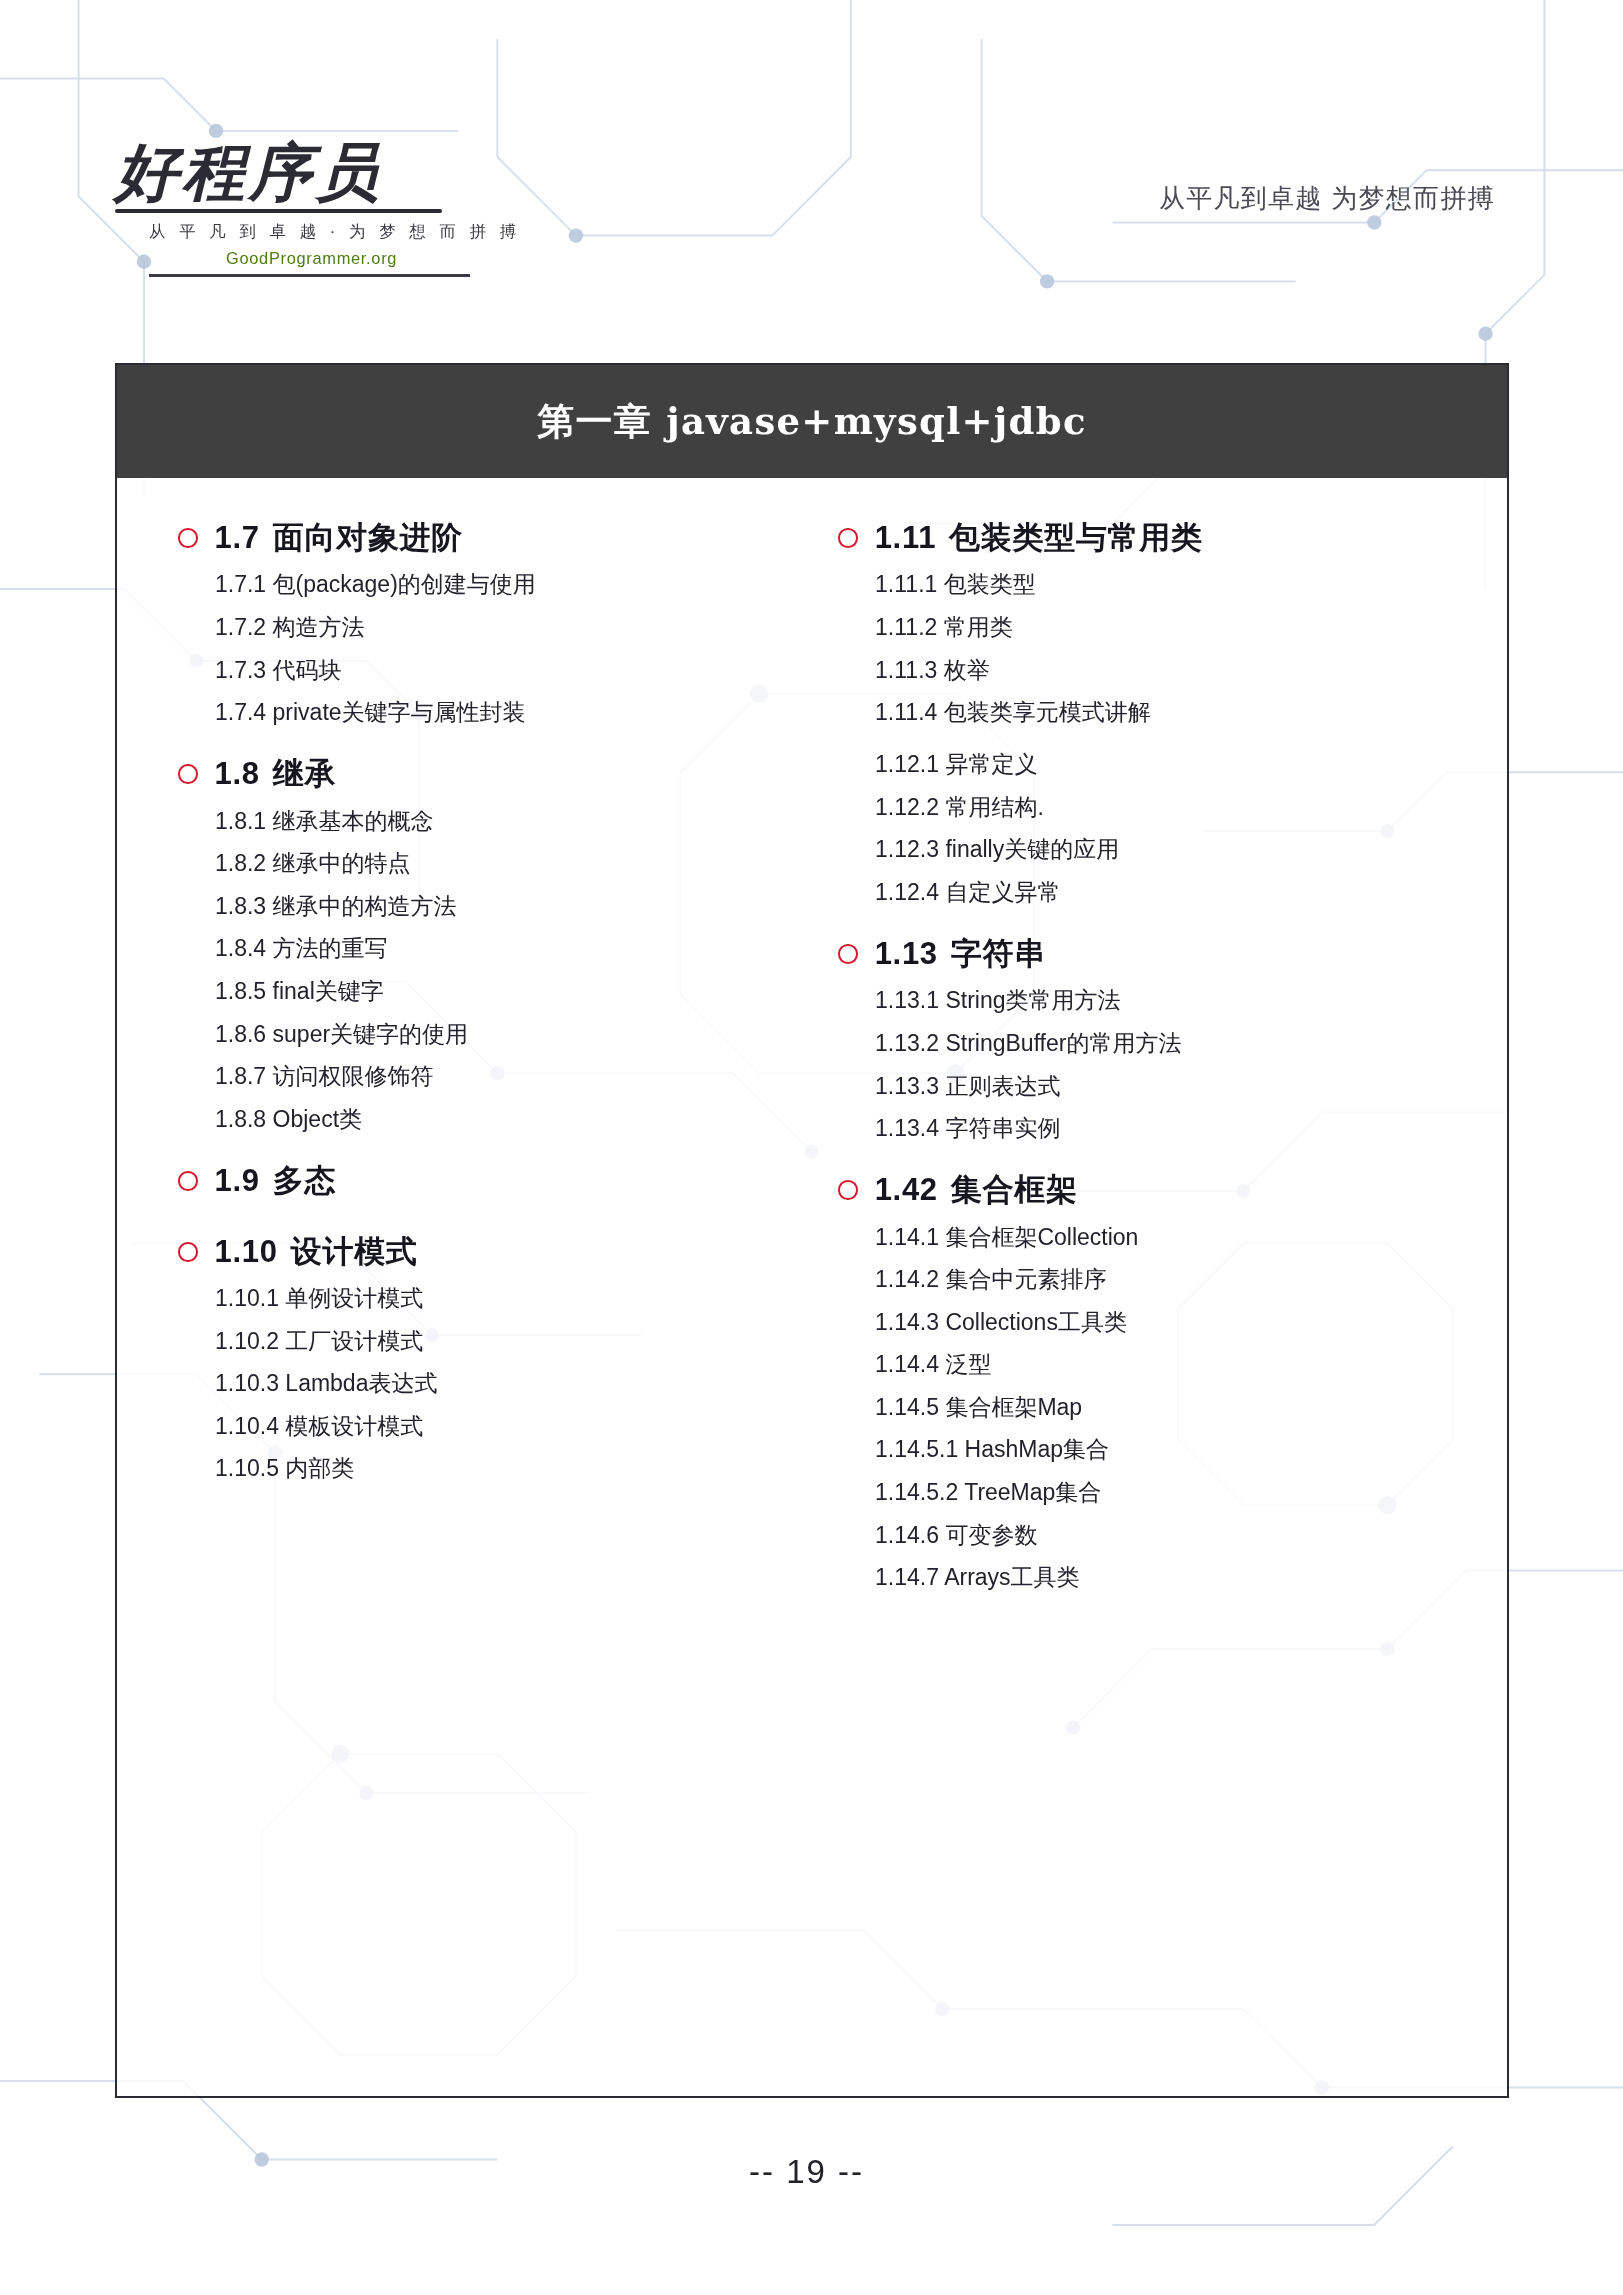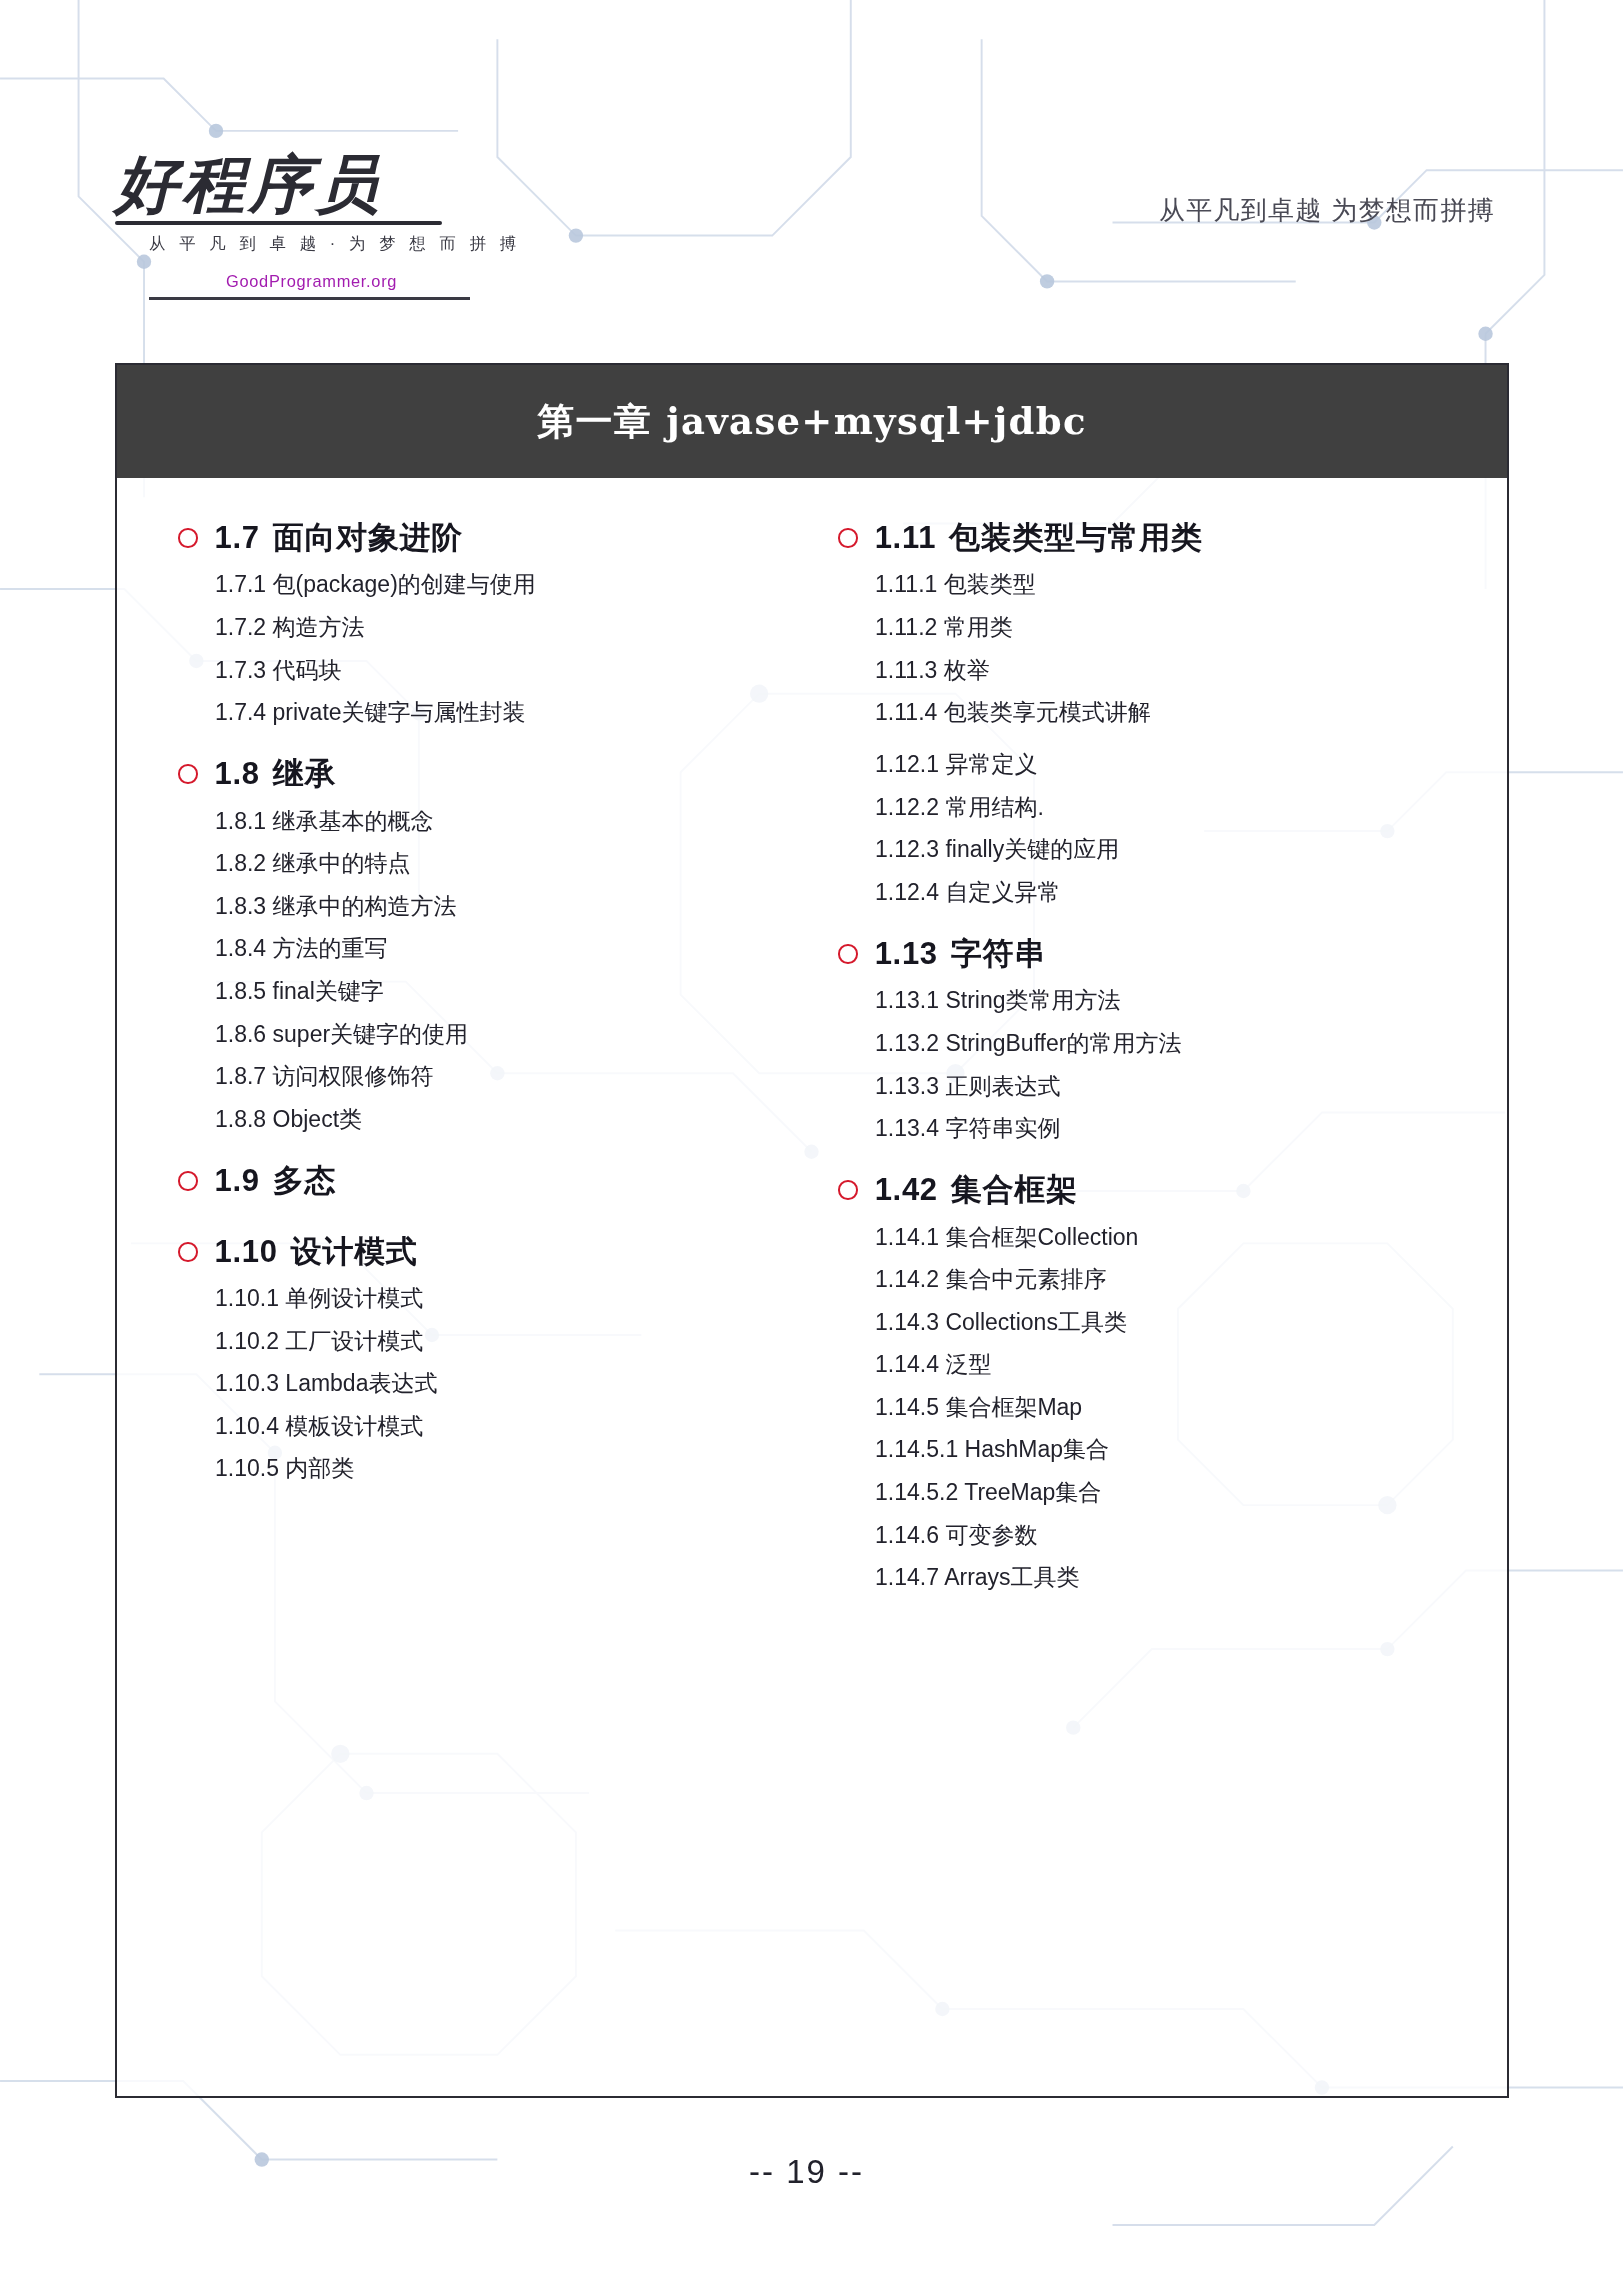--- a/index.html
+++ b/index.html
@@ -20,21 +20,21 @@
   .bg-deco {
     position: absolute;
     inset: 0;
     pointer-events: none;
     z-index: 0;
   }
 
   
   .page-header {
     position: absolute;
-    top: 131px;
+    top: 119px;
     left: 0;
     right: 0;
     height: 157px;
     z-index: 3;
   }
   .logo-block {
     position: absolute;
     left: 115px;
     top: 19.6px;
     width: 340px;
@@ -60,22 +60,22 @@
     font-size: 16.4px;
     letter-spacing: 4.6px;
     color: #3a3a44;
     margin-top: 7.9px;
     padding-left: 34px;
     white-space: nowrap;
   }
   .logo-sub-en {
     font-size: 16.4px;
     letter-spacing: 0.7px;
-    color: #a21caf;
-    margin-top: 17px;
+    color: #4d7c0f;
+    margin-top: 6px;
     padding-left: 111px;
     white-space: nowrap;
   }
   .logo-bar {
     width: 321px;
     height: 3.3px;
     background: #3a3a44;
     margin-top: 5.9px;
     margin-left: 34px;
   }

